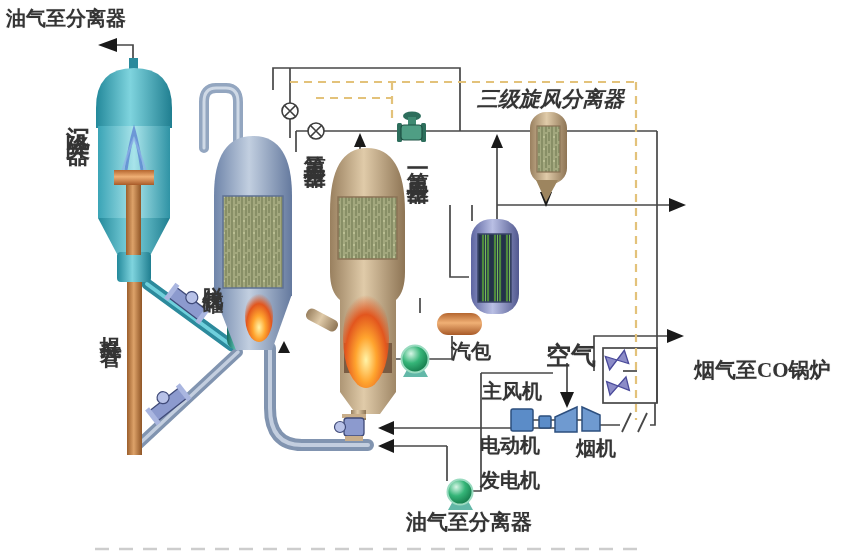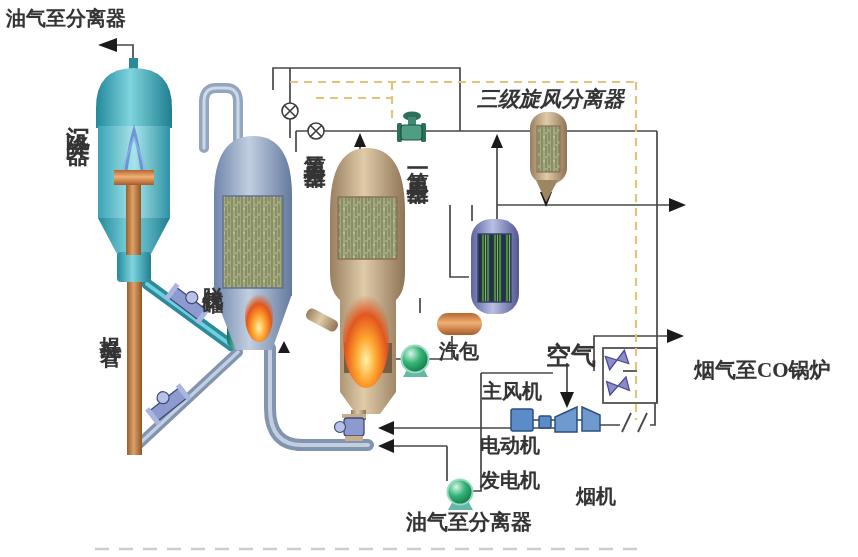--- a/index.html
+++ b/index.html
@@ -270,21 +270,21 @@
   </svg>
 
   <div class="lbl s20" style="left:6px;top:8px;">油气至分离器</div>
   <div class="lbl v s24 ls8" style="left:64px;top:108px;">沉降器</div>
   <div class="lbl v s22 ls5" style="left:99px;top:318px;">提升管</div>
   <div class="lbl v s21 ls3" style="left:201px;top:270px;">脱气罐</div>
   <div class="lbl v s22 ls3" style="left:303px;top:138px;">第二再生器</div>
   <div class="lbl v s22 ls3" style="left:406px;top:154px;">第一再生器</div>
   <div class="lbl s21" style="left:477px;top:88px;font-style:italic;">三级旋风分离器</div>
   <div class="lbl s21" style="left:694px;top:324px;margin-top:35px;">烟气至CO锅炉</div>
-  <div class="lbl s20" style="left:439px;top:341px;">汽包</div>
+  <div class="lbl s20" style="left:451px;top:341px;">汽包</div>
   <div class="lbl s19" style="left:546px;top:342px;">空气</div>
   <div class="lbl s20" style="left:482px;top:381px;">主风机</div>
   <div class="lbl s20" style="left:480px;top:435px;">电动机</div>
   <div class="lbl s20" style="left:480px;top:470px;">发电机</div>
-  <div class="lbl s20" style="left:576px;top:438px;margin-top:48px;">烟机</div>
+  <div class="lbl s20" style="left:576px;top:438px;">烟机</div>
   <div class="lbl s21" style="left:406px;top:511px;">油气至分离器</div>
 
 </div>
 
 </body></html>

